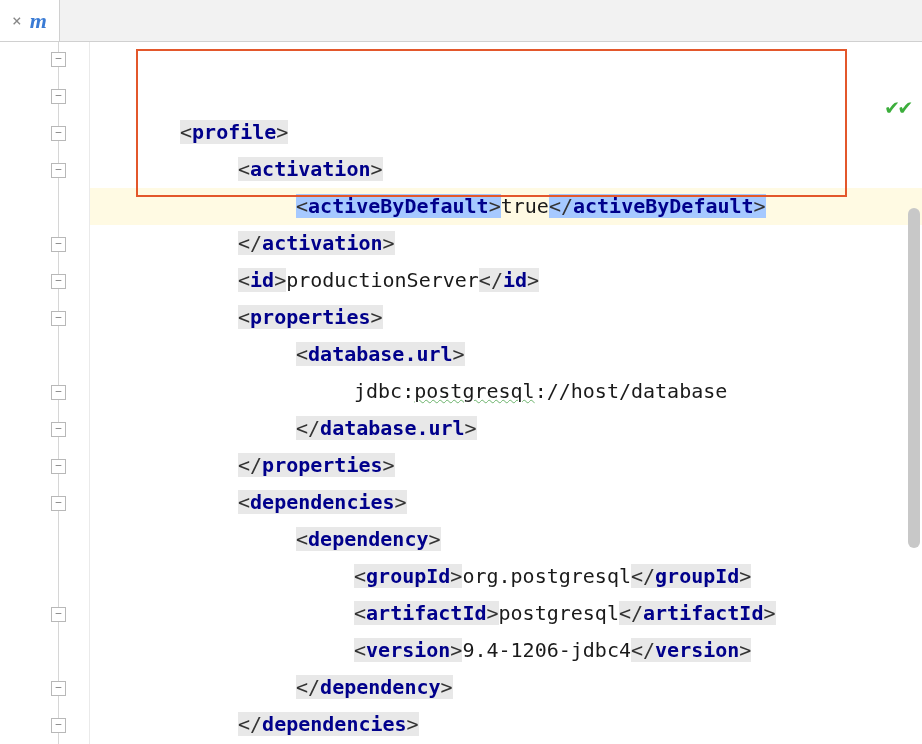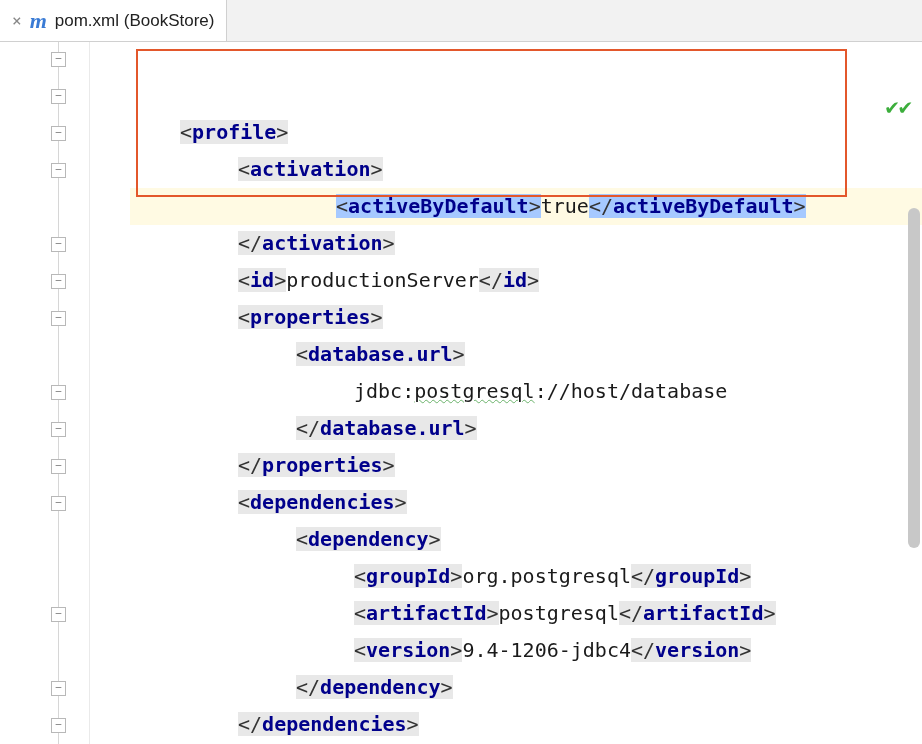--- a/index.html
+++ b/index.html
@@ -83,21 +83,21 @@
       padding-top: 0;
       white-space: pre;
       position: relative;
     }
     .line {
       height: 37px;
       line-height: 37px;
       padding-left: 8px;
       position: relative;
     }
-    .line.hl { background: #fffae3; margin-left: 40px; }
+    .line.hl { background: #fffae3; }
     .tag-bg {
       background: #e8e8e8;
       text-align: center;
     }
     .tag-name { color: #00008b; font-weight: bold; }
     .angle { color: #333; }
     .text { color: #1a1a1a; }
     .wavy {
       text-decoration: underline wavy #6bb26b;
       text-decoration-thickness: 1px;
@@ -141,21 +141,20 @@
     .i4 { width: 198px; }
     .i5 { width: 256px; }
   </style>
 </head>
 <body>
 
 <div class="tab-bar">
   <div class="tab">
     <span class="close-icon">×</span>
     <span class="m-icon">m</span>
-    <span class="tab-label">pom.xml (BookStore)</span>
   </div>
 </div>
 
 <div class="editor-wrap">
   <div class="gutter">
     <div class="fold-line"></div>
     <div id="folds">
         <div class="fold minus" style="top: 4px;"></div>
         <div class="fold minus" style="top: 41px;"></div>
         <div class="fold minus" style="top: 78px;"></div>

